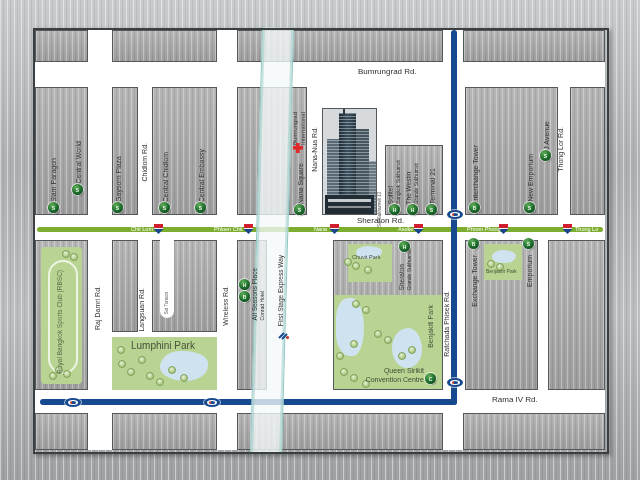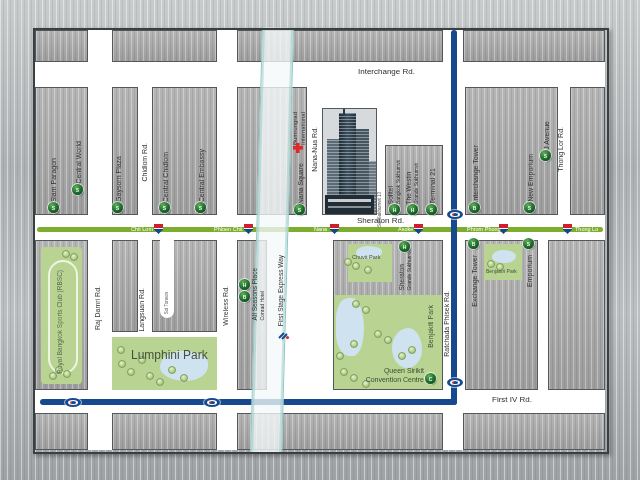--- a/index.html
+++ b/index.html
@@ -268,24 +268,24 @@
   <div class="vlabel" style="left:164px;bottom:166px;font-size:4.5px;line-height:6px;color:#555;">Soi Tonson</div>
   <div class="vlabel" style="left:221px;bottom:154px;">Wireless Rd.</div>
   <div class="vlabel" style="left:310px;bottom:308px;">Nana-Nua Rd.</div>
   <div class="vlabel" style="left:377px;bottom:253px;font-size:4.5px;line-height:6px;color:#555;">Soi Sukhumvit 13</div>
   <div class="vlabel" style="left:556px;bottom:308px;">Thong Lor Rd.</div>
   <div class="vlabel" style="left:442px;bottom:123px;">Ratchada Phisek Rd.</div>
   <div class="vlabel" style="left:276px;bottom:154px;font-size:6.5px;">First Stage Express Way</div>
   <div class="vlabel plabel" style="left:426px;bottom:132px;">Benjakiti Park</div>
   <div class="vlabel" style="left:55px;bottom:106px;font-size:6.5px;color:#5c6e4c;">Royal Bangkok Sports Club (RBSC)</div>
 
-  <div class="hlabel" style="left:358px;top:67px;">Interchange Rd.</div>
+  <div class="hlabel" style="left:358px;top:67px;">Bumrungrad Rd.</div>
   <div class="hlabel" style="left:357px;top:216px;">Sheraton Rd.</div>
-  <div class="hlabel" style="left:492px;top:395px;">First IV Rd.</div>
-  <div class="hlabel plabel" style="left:131px;top:348px;font-size:12px;">Lumphini Park</div>
+  <div class="hlabel" style="left:492px;top:395px;">Rama IV Rd.</div>
+  <div class="hlabel plabel" style="left:131px;top:340px;font-size:10px;">Lumphini Park</div>
   <div class="hlabel plabel" style="left:352px;top:254px;font-size:5.5px;">Chuvit Park</div>
   <div class="hlabel plabel" style="left:486px;top:268px;font-size:5px;">Benjasiri Park</div>
   <div class="hlabel" style="left:352px;top:367px;width:72px;text-align:right;font-size:7px;line-height:8.5px;color:#3d4a35;">
     <span style="display:block;">Queen Sirikit</span>
     <span style="display:block;">Convention Centre</span>
   </div>
 
   <div class="frame"></div>
 </div>
 

